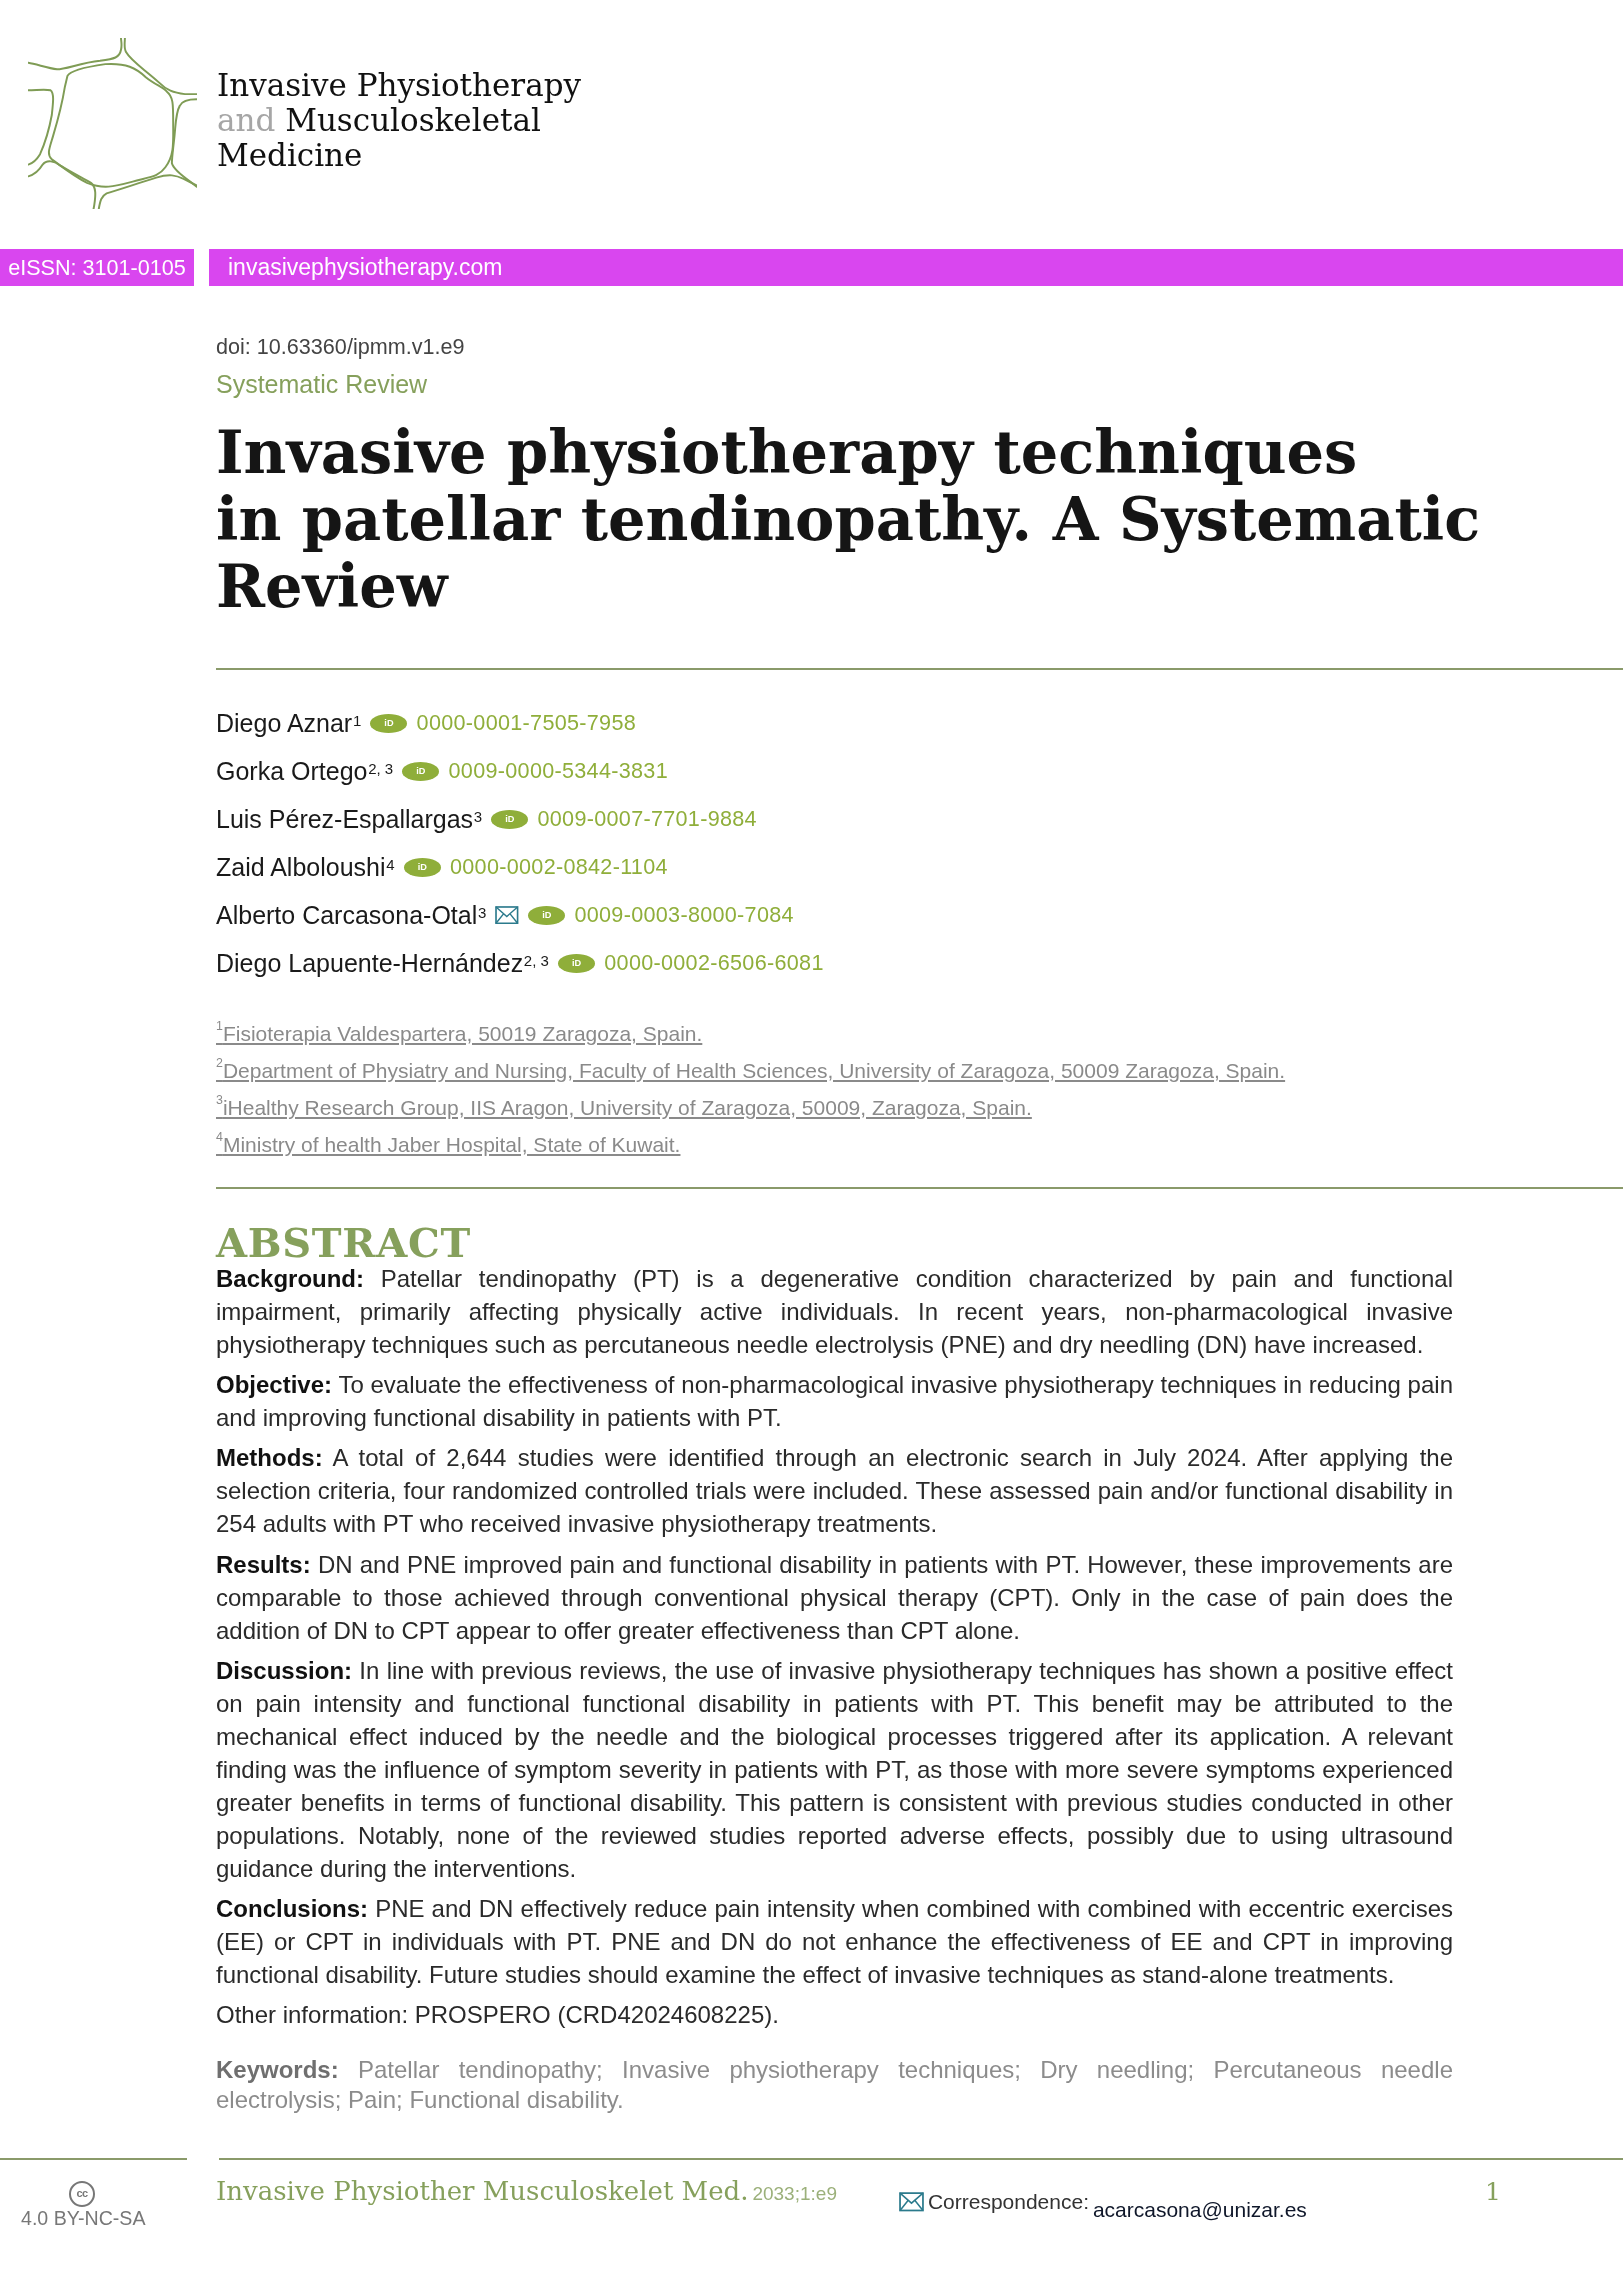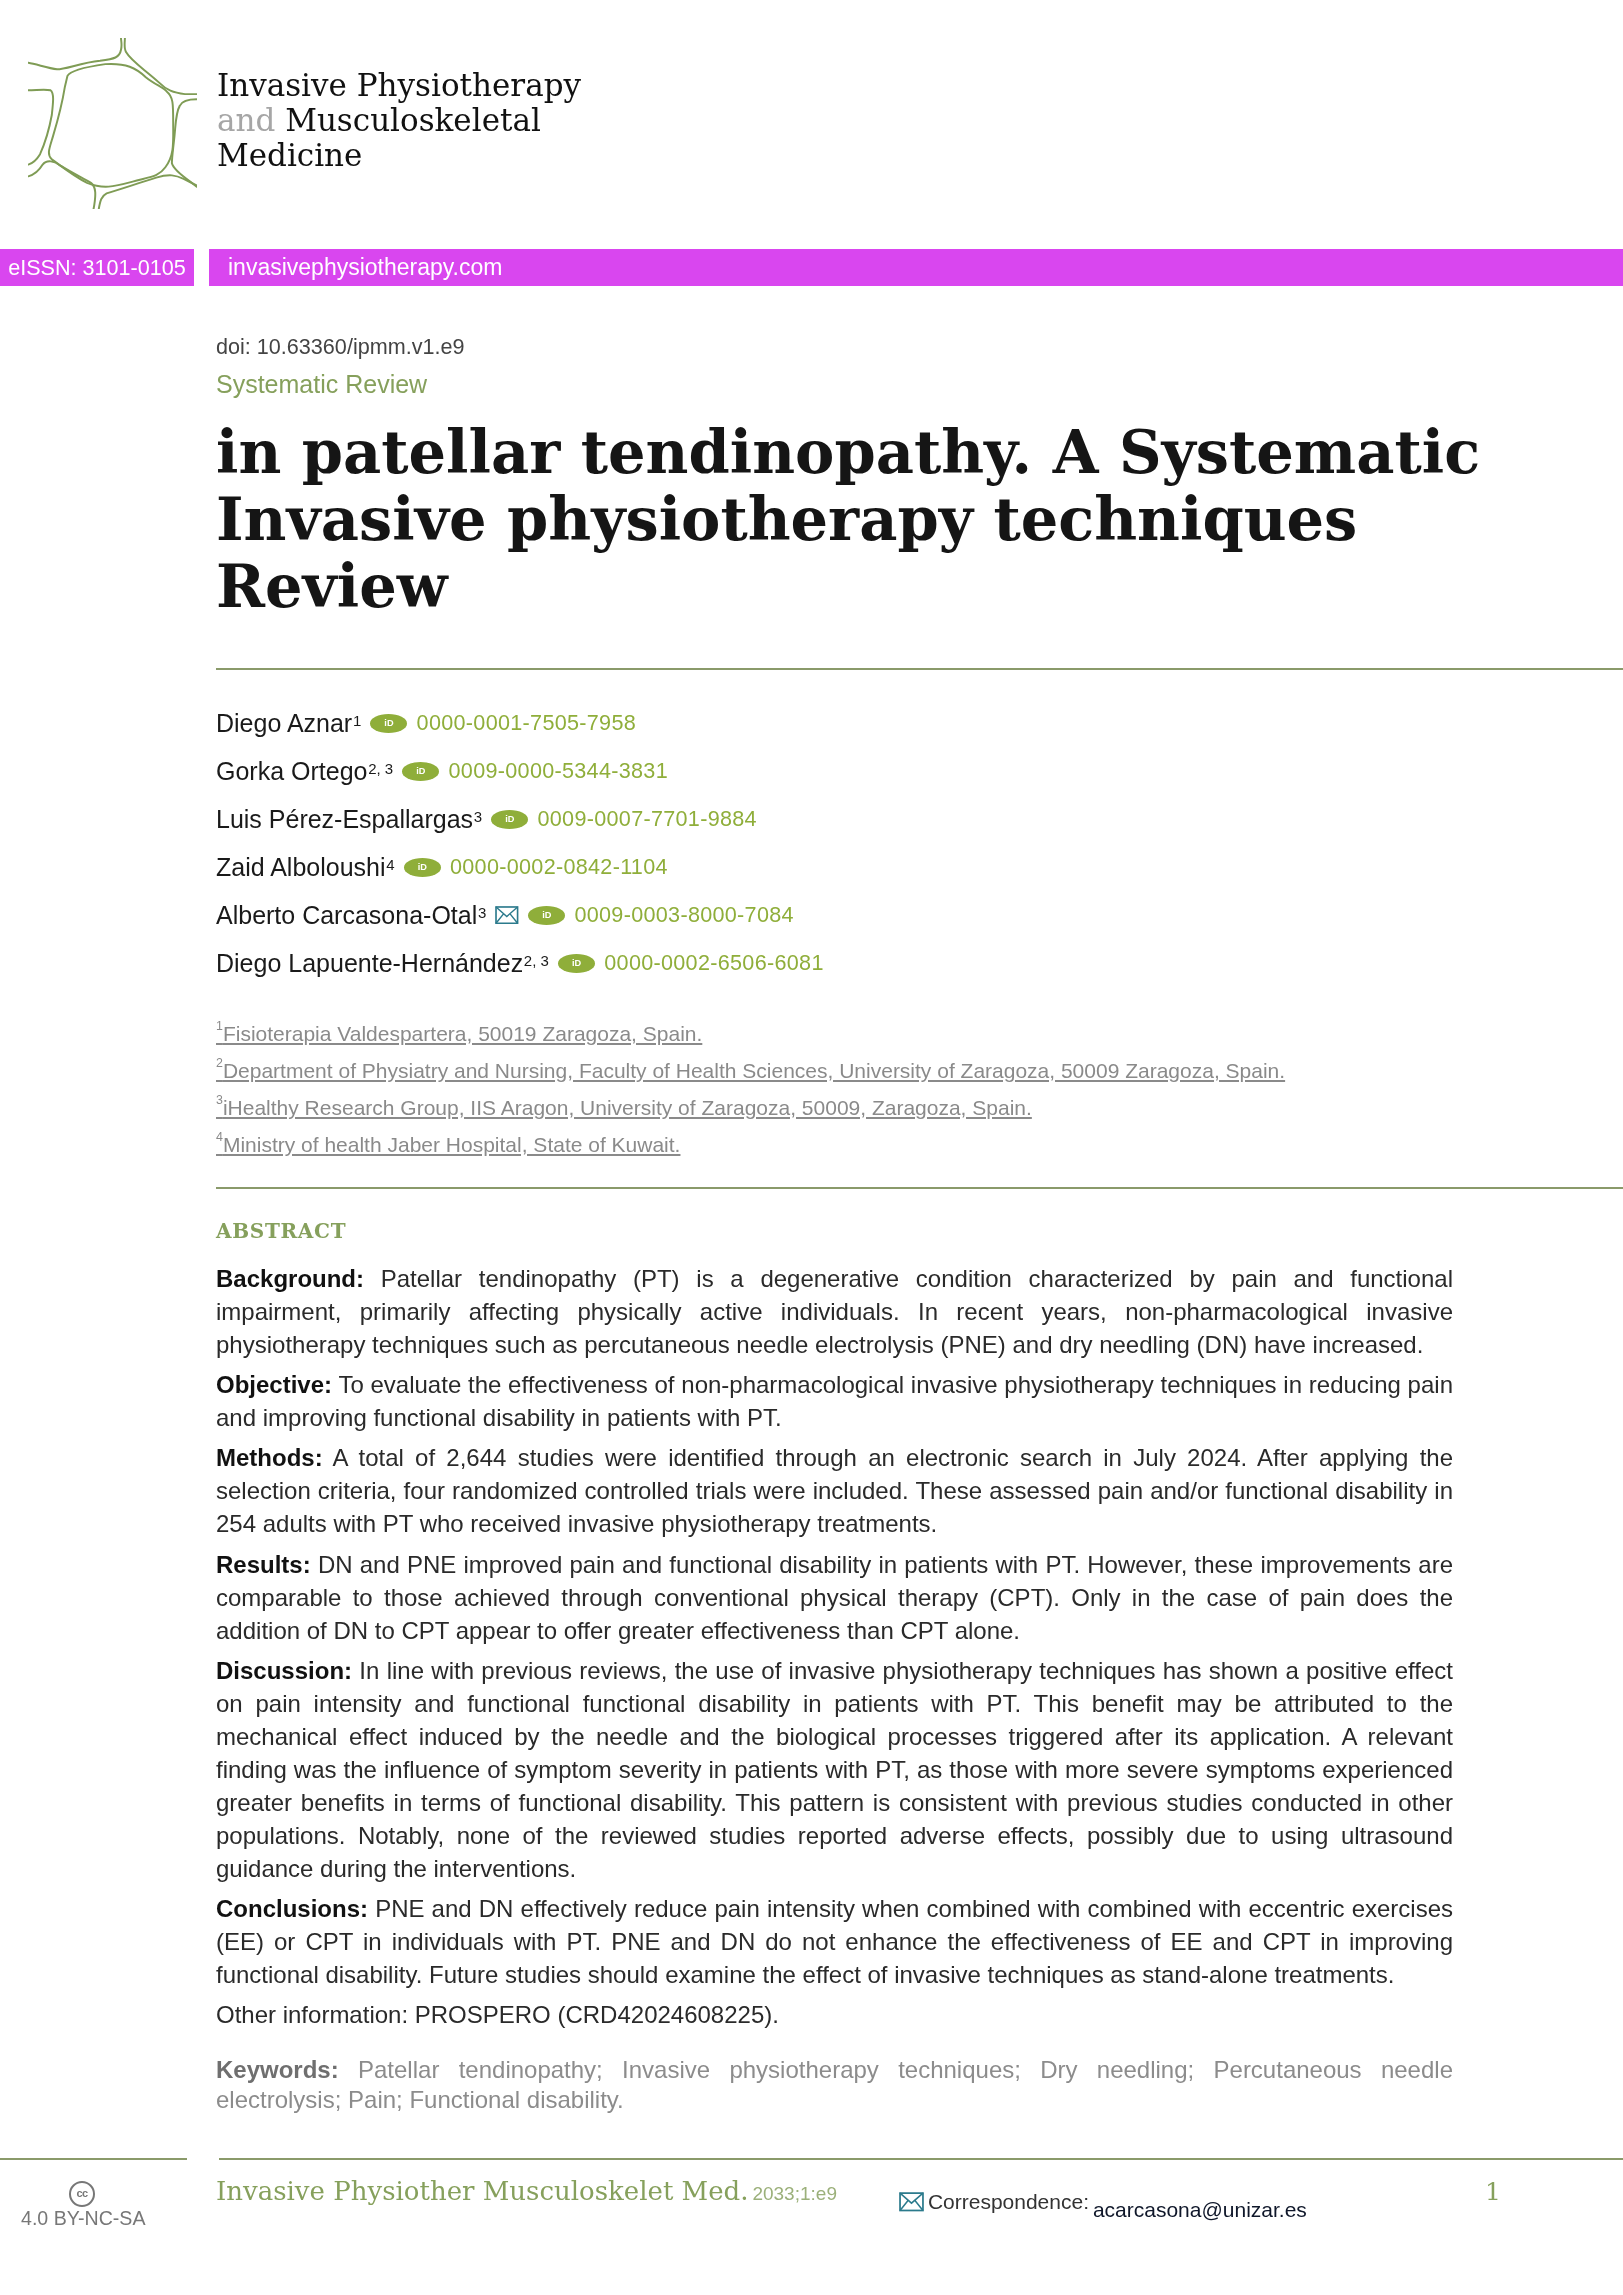--- a/index.html
+++ b/index.html
@@ -30,21 +30,21 @@
   .author { height: 48px; display: flex; align-items: center; font-size: 25px; color: #1a1a1a; white-space: nowrap; }
   .author sup { font-size: 15px; position: relative; top: -2.6px; margin-left: 0.7px; }
   .orcid-badge { display: inline-block; width: 37px; height: 19px; border-radius: 50%; background: #8fae3a; color: #fff; font-size: 9.2px; line-height: 19px; text-align: center; margin: 0 9.2px 0 9.2px; font-weight: bold; }
   .orcid-id { color: #8fae3a; font-size: 21.6px; letter-spacing: 0.3px; }
   .mail-icon { display: inline-block; margin-left: 9.2px; width: 23.6px; height: 18.3px; }
 
   #affiliations { left: 216px; top: 1011px; font-size: 21px; color: #8a8a8a; }
   .aff { height: 37px; line-height: 37px; white-space: nowrap; text-decoration: underline; }
   .aff sup { font-size: 12.4px; position: relative; top: -2.6px; }
 
-  #abstract-heading { left: 216px; top: 1219px; font-size: 20px; font-weight: bold; color: #86a05c; letter-spacing: 0.7px; }
+  #abstract-heading { left: 216px; top: 1219px; font-size: 40px; font-weight: bold; color: #86a05c; letter-spacing: 0.7px; }
 
   #abstract { left: 216px; top: 1262px; width: 1237px; font-size: 24px; line-height: 33px; color: #2a2a2a; text-align: justify; hyphens: auto; }
   #abstract p { margin: 0 0 7.2px 0; }
   #abstract b { color: #111; }
   #other-info { margin-top: 0; }
   #keywords { color: #8c8c8c; margin-top: 23.6px !important; line-height: 30px; }
   #keywords b { color: #6f6f6f; }
 
   
   #footer-rule-left { left: 0; width: 187px; top: 2158px; height: 2px; background: #8a9a6a; }
@@ -88,22 +88,22 @@
   <div>Medicine</div>
 </div>
 
 <div class="abs band" id="band-issn">eISSN: 3101-0105</div>
 <div class="abs band" id="band-site"><span>invasivephysiotherapy.com</span></div>
 
 <div class="abs" id="doi">doi: 10.63360/ipmm.v1.e9</div>
 <div class="abs" id="article-type">Systematic Review</div>
 
 <div class="abs serif" id="title">
+  <div>Invasive physiotherapy techniques</div>
   <div>in patellar tendinopathy. A Systematic</div>
-  <div>Invasive physiotherapy techniques</div>
   <div>Review</div>
 </div>
 
 <div class="abs rule" id="rule-1"></div>
 
 <div class="abs" id="authors">
   <div class="author">
     <span>Diego Aznar</span>
       <sup>1</sup>
     <span class="orcid-badge">iD</span>

